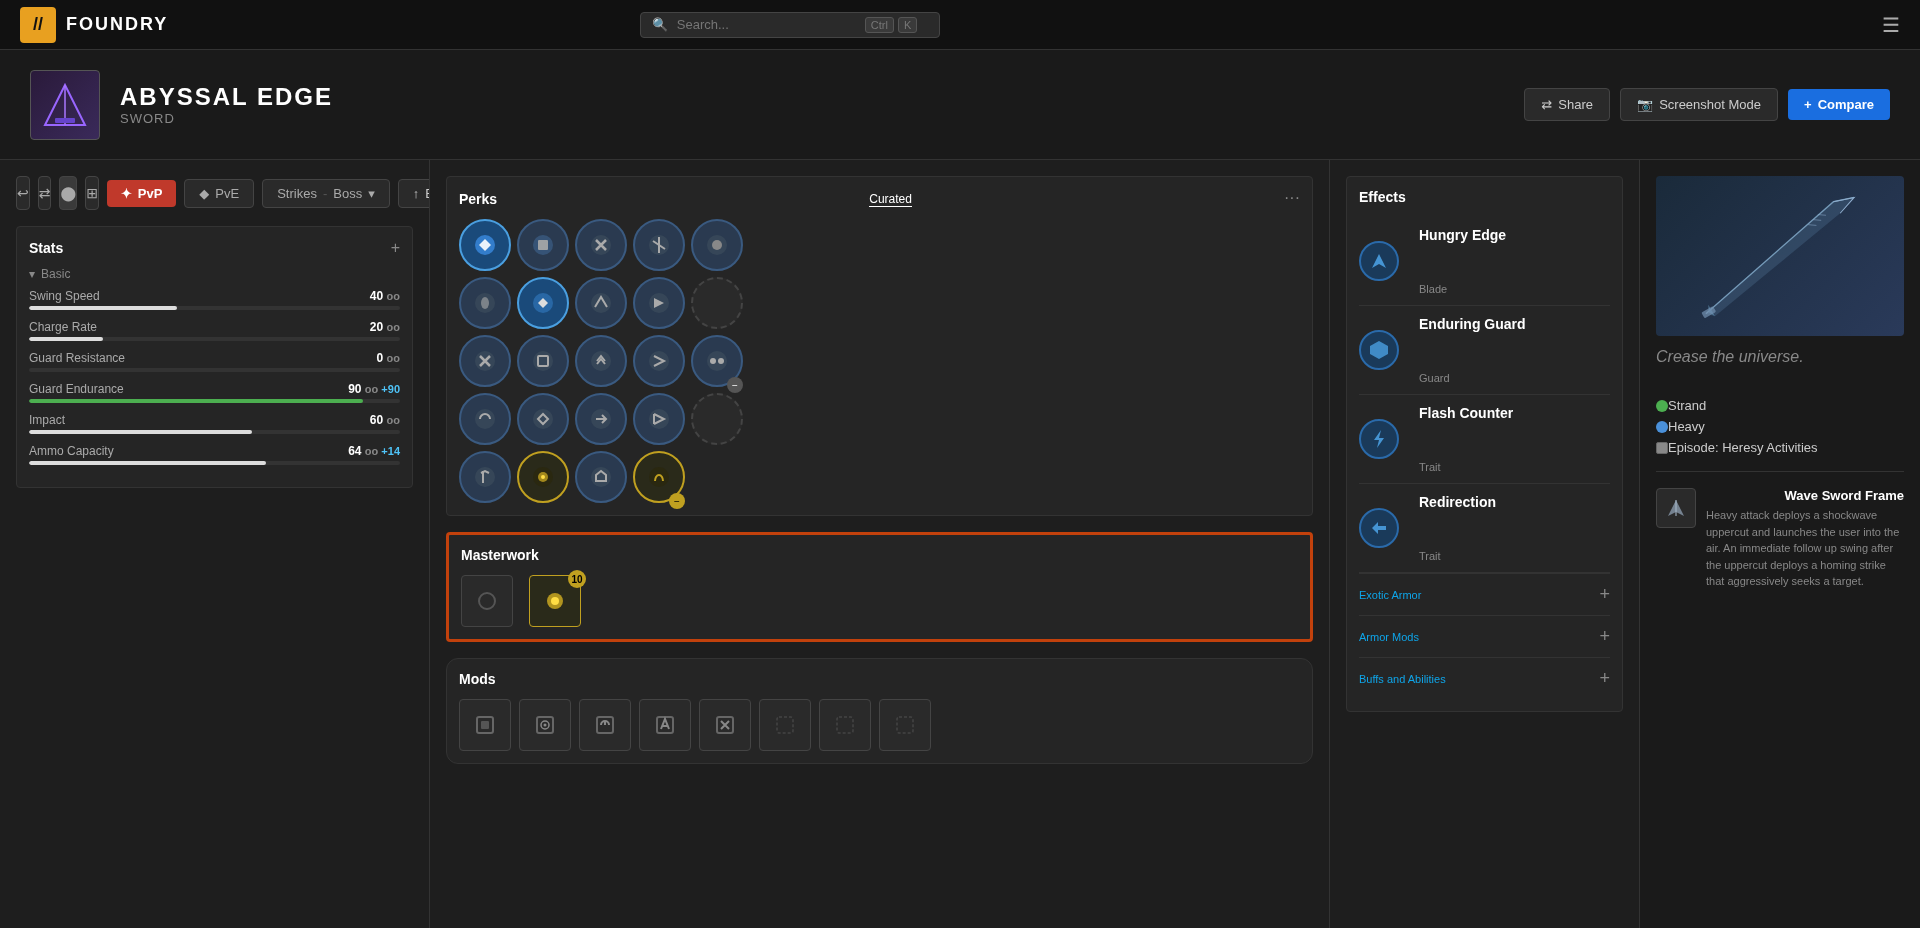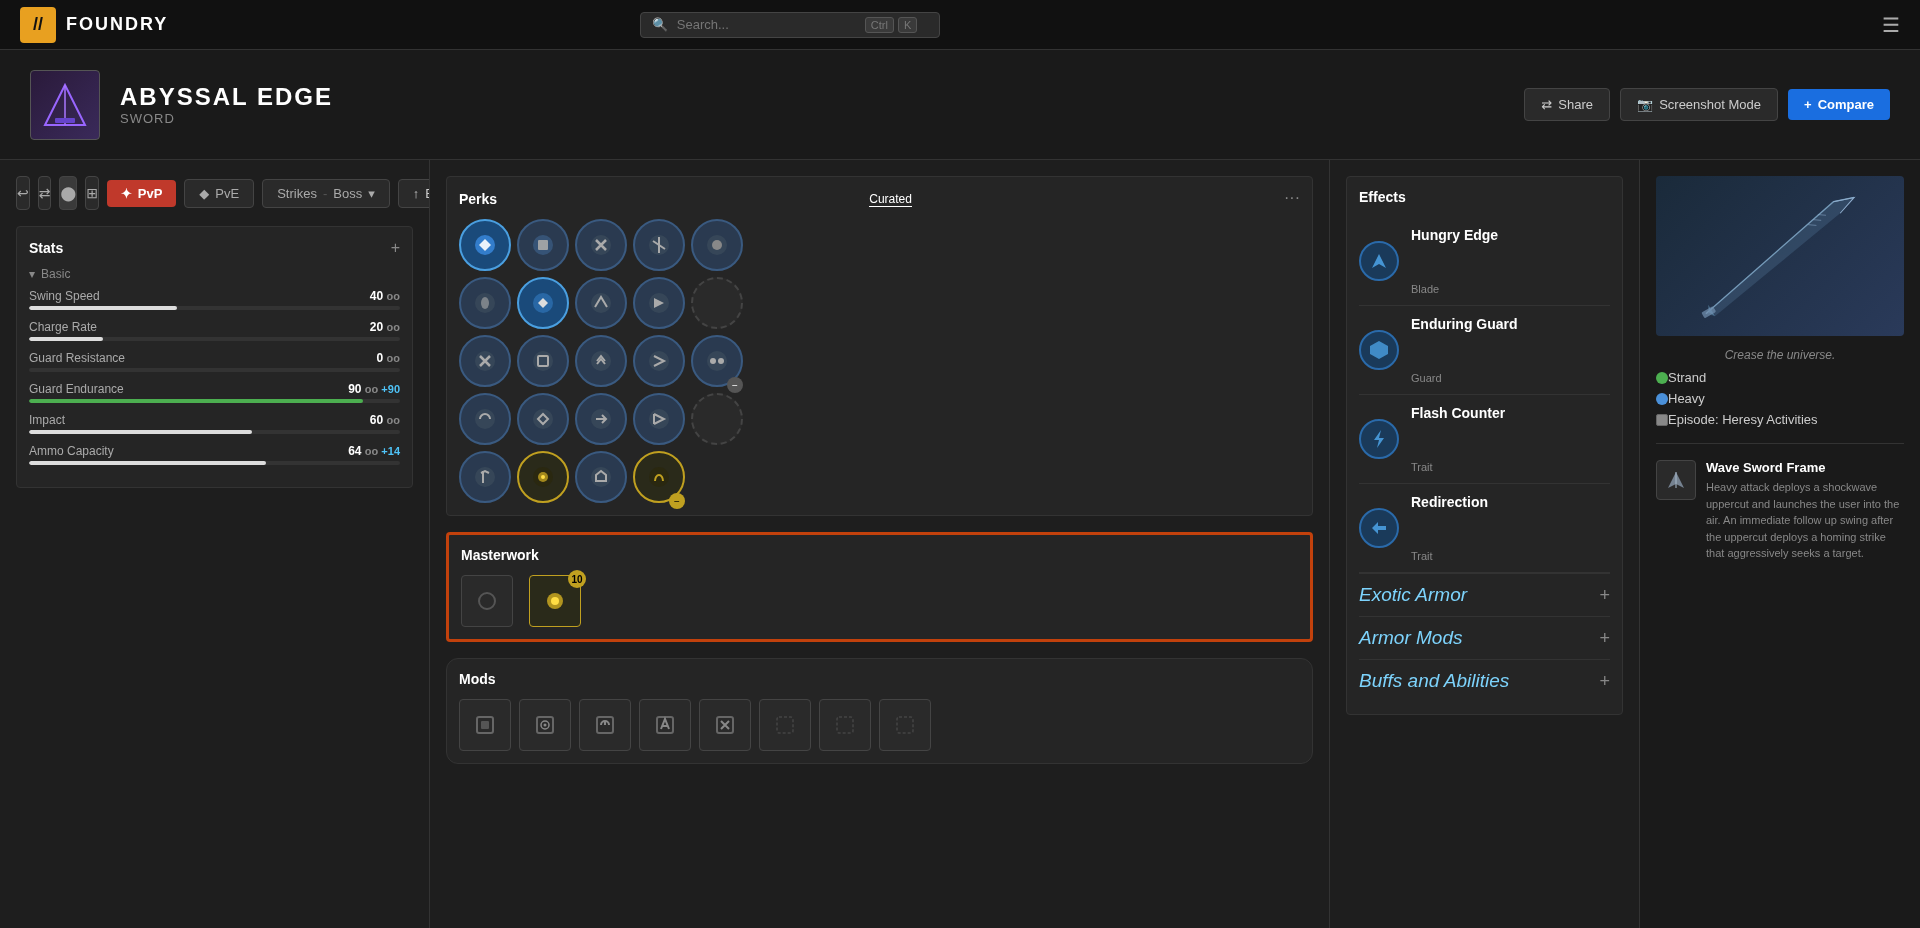--- a/index.html
+++ b/index.html
@@ -398,21 +398,21 @@
     .effects-section {
       background: #252525;
       border: 1px solid #333;
       border-radius: 4px;
       padding: 12px;
       margin-bottom: 16px;
     }
     .effect-row {
       display: flex;
       align-items: center;
-      gap: 12px;
+      gap: 20px;
       padding: 10px 0;
       border-bottom: 1px solid #333;
     }
     .effect-row:last-child { border-bottom: none; }
     .effect-icon {
       width: 40px;
       height: 40px;
       border-radius: 50%;
       background: #1a3a5a;
       border: 2px solid #2a6aaa;
@@ -435,23 +435,22 @@
 
     .expand-row {
       display: flex;
       align-items: center;
       justify-content: space-between;
       padding: 10px 0;
       border-top: 1px solid #333;
       cursor: pointer;
     }
     .expand-row-title {
-      font-size: 19px;
-      color: #7dd3fc;
-      font-style: italic;
+      font-size: 11px;
+      color: #0ea5e9;
     }
     .expand-plus {
       color: #888;
       font-size: 18px;
     }
 
     
     .masterwork-section {
       background: #252525;
       border: 3px solid #c2410c;
@@ -542,25 +541,24 @@
       font-size: 50px;
       overflow: hidden;
       position: relative;
     }
     .weapon-svg {
       width: 200px;
       transform: rotate(-30deg);
       opacity: 0.8;
     }
     .crease-text {
-      font-size: 12px;
+      font-size: 16px;
       color: #888;
       font-style: italic;
-      margin-bottom: 8px;
-      text-align: center;
+      margin-bottom: 32px;
     }
     .meta-row {
       display: flex;
       align-items: center;
       gap: 0;
       margin-bottom: 6px;
     }
     .meta-dot {
       width: 12px;
       height: 12px;
@@ -594,20 +592,21 @@
       align-items: center;
       justify-content: center;
       font-size: 18px;
       flex-shrink: 0;
     }
     .wsf-text h4 {
       font-size: 13px;
       color: #fff;
       font-weight: bold;
       margin-bottom: 4px;
+      text-align: right;
     }
     .wsf-text p {
       font-size: 11px;
       color: #888;
       line-height: 1.5;
     }
 
     .sep { color: #555; }
   </style>
 </head>

